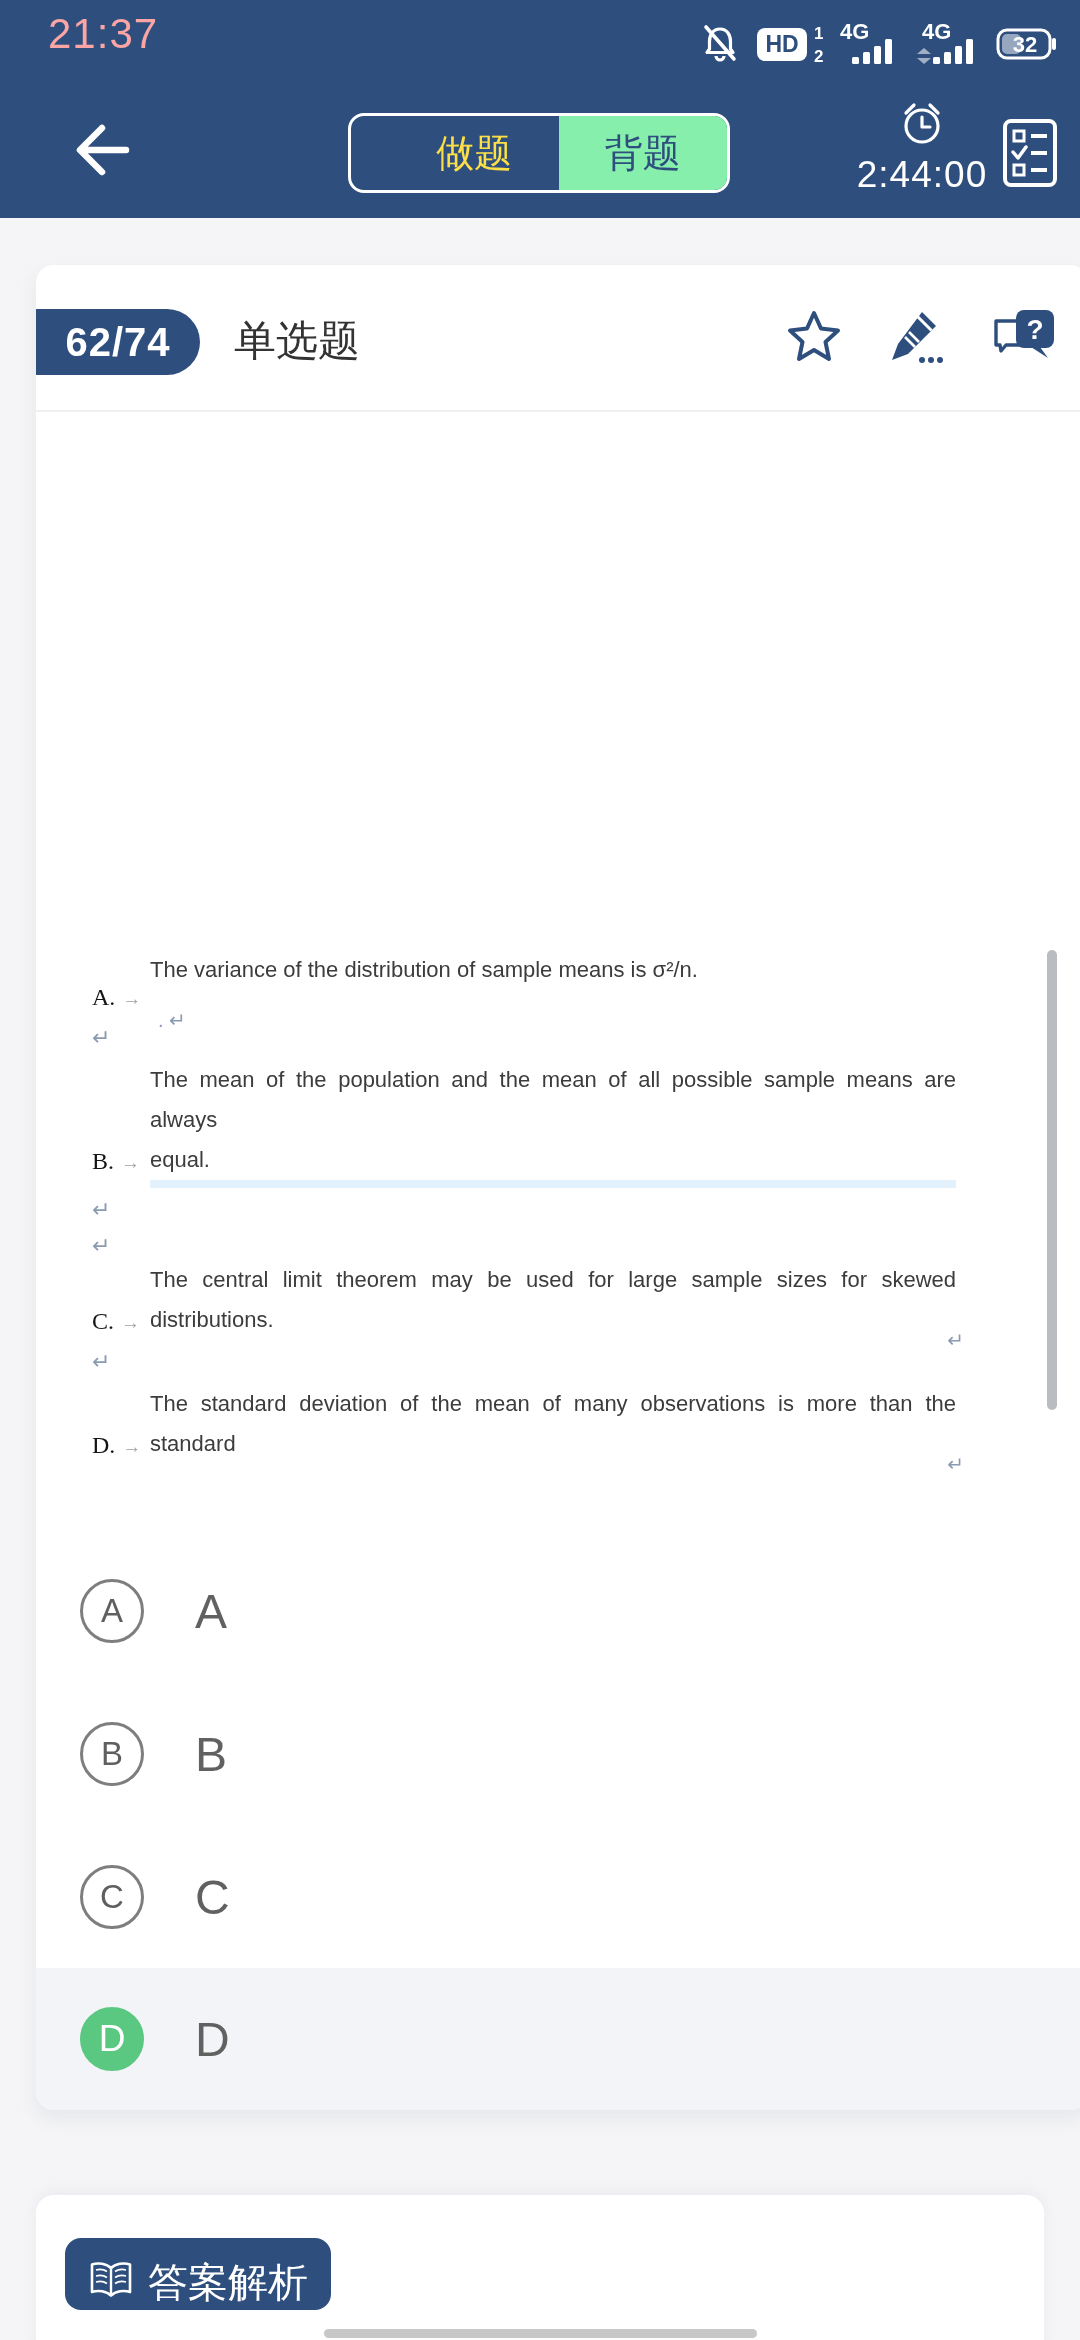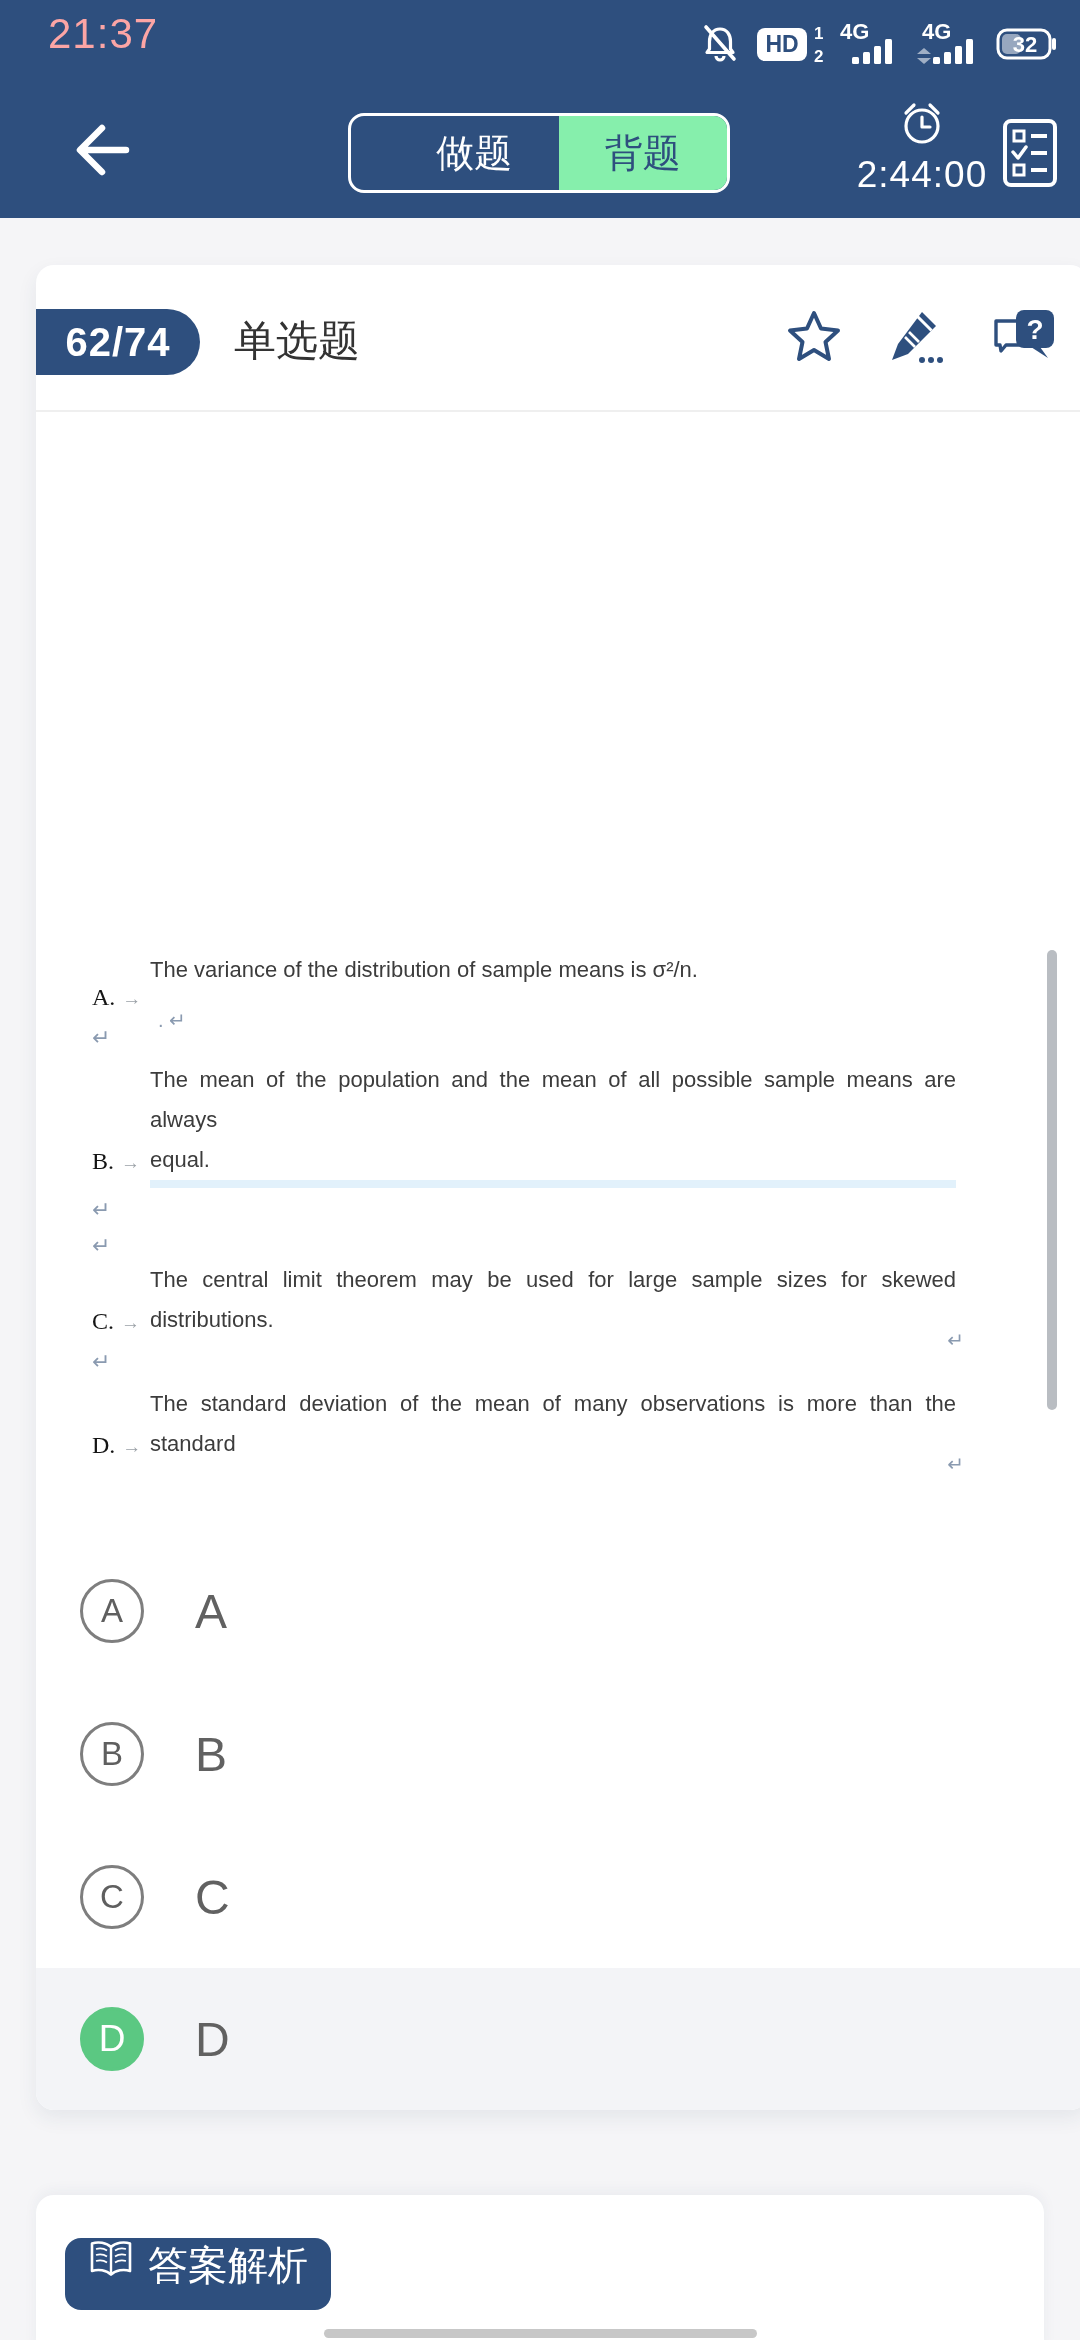--- a/index.html
+++ b/index.html
@@ -12,21 +12,21 @@
   .time{position:absolute;left:48px;top:10px;font-size:42px;color:#fca5a5;font-weight:500;letter-spacing:1px;}
   .status-icons{position:absolute;right:22px;top:18px;display:flex;align-items:center;gap:16px;height:52px;}
   .status-icons svg{display:block;}
 
   .back{position:absolute;left:58px;top:108px;width:84px;height:84px;cursor:pointer;}
   .segmented{
     position:absolute;left:348px;top:113px;width:382px;height:80px;
     border:3px solid #fff;border-radius:16px;display:flex;overflow:hidden;background:#2e4f7e;box-sizing:border-box;
   }
   .seg{flex:1;display:flex;align-items:center;justify-content:center;font-size:38px;cursor:pointer;}
-  .seg.active{color:#ffffff;padding-left:39px;}
+  .seg.active{color:#fde047;padding-left:39px;}
   .seg.inactive{background:#86efac;color:#2e4f7e;}
   .timer{position:absolute;left:852px;top:98px;width:140px;text-align:center;color:#fff;}
   .timer .t-label{font-size:37px;margin-top:2px;letter-spacing:1px;}
   .sheet-btn{position:absolute;left:1002px;top:118px;width:56px;height:70px;cursor:pointer;}
 
   
   .card{
     position:absolute;left:36px;top:265px;width:1008px;height:1845px;
     background:#fff;border-radius:18px;box-shadow:0 8px 20px rgba(40,60,90,.08);padding-left:44px;
   }
@@ -82,21 +82,21 @@
   .choice.selected{height:142px;background:#f3f4f7;border-radius:0 0 18px 18px;}
   .choice.selected .bubble{background:#5bc882;border-color:#5bc882;color:#fff;font-size:37px;}
 
   
   .answer-card{
     position:absolute;left:36px;top:2195px;width:1008px;height:160px;
     background:#fff;border-radius:18px 18px 0 0;box-shadow:0 -4px 14px rgba(40,60,90,.05);
   }
   .answer-btn{
     position:absolute;left:29px;top:43px;width:266px;height:72px;background:#2e4f7e;
-    border-radius:16px;color:#fff;display:flex;align-items:flex-start;justify-content:center;
+    border-radius:16px;color:#fff;display:flex;align-items:flex-end;justify-content:center;
     gap:14px;font-size:40px;cursor:pointer;
   }
   .drag-bar{
     position:absolute;left:324px;top:2329px;width:433px;height:9px;
     border-radius:5px;background:#c7c7c7;cursor:pointer;
   }
 </style>
 </head>
 <body>
 

